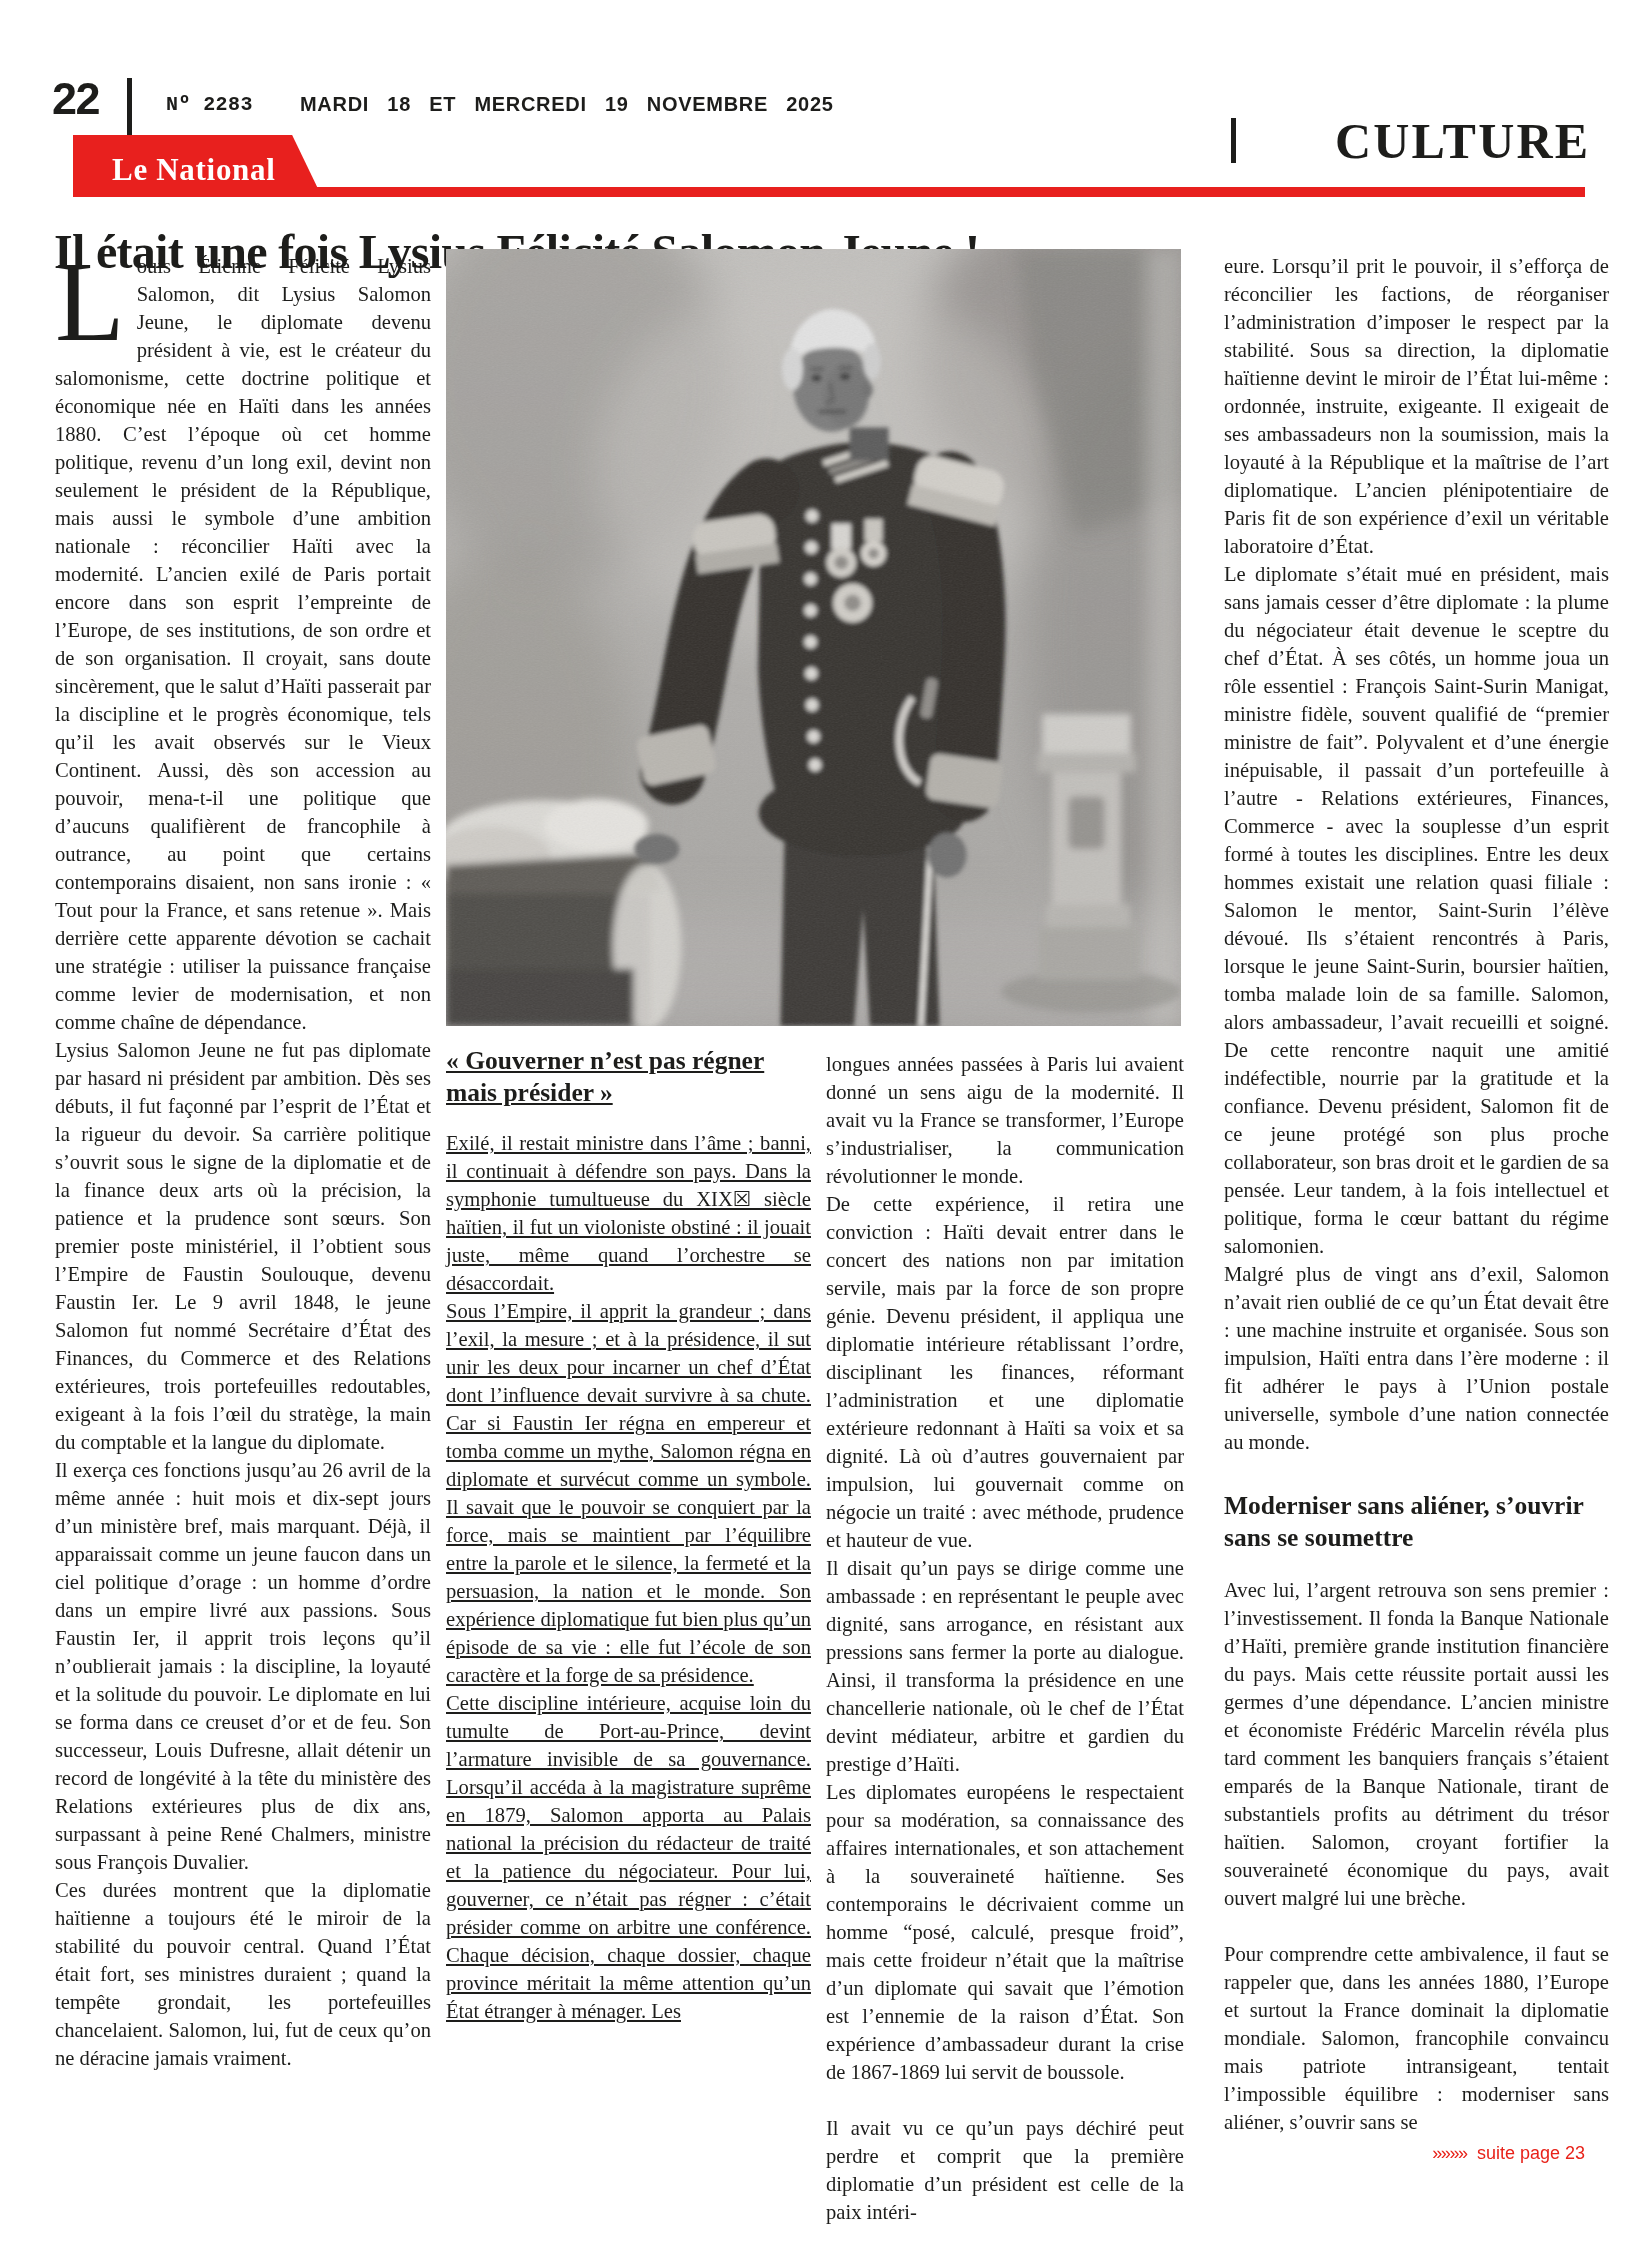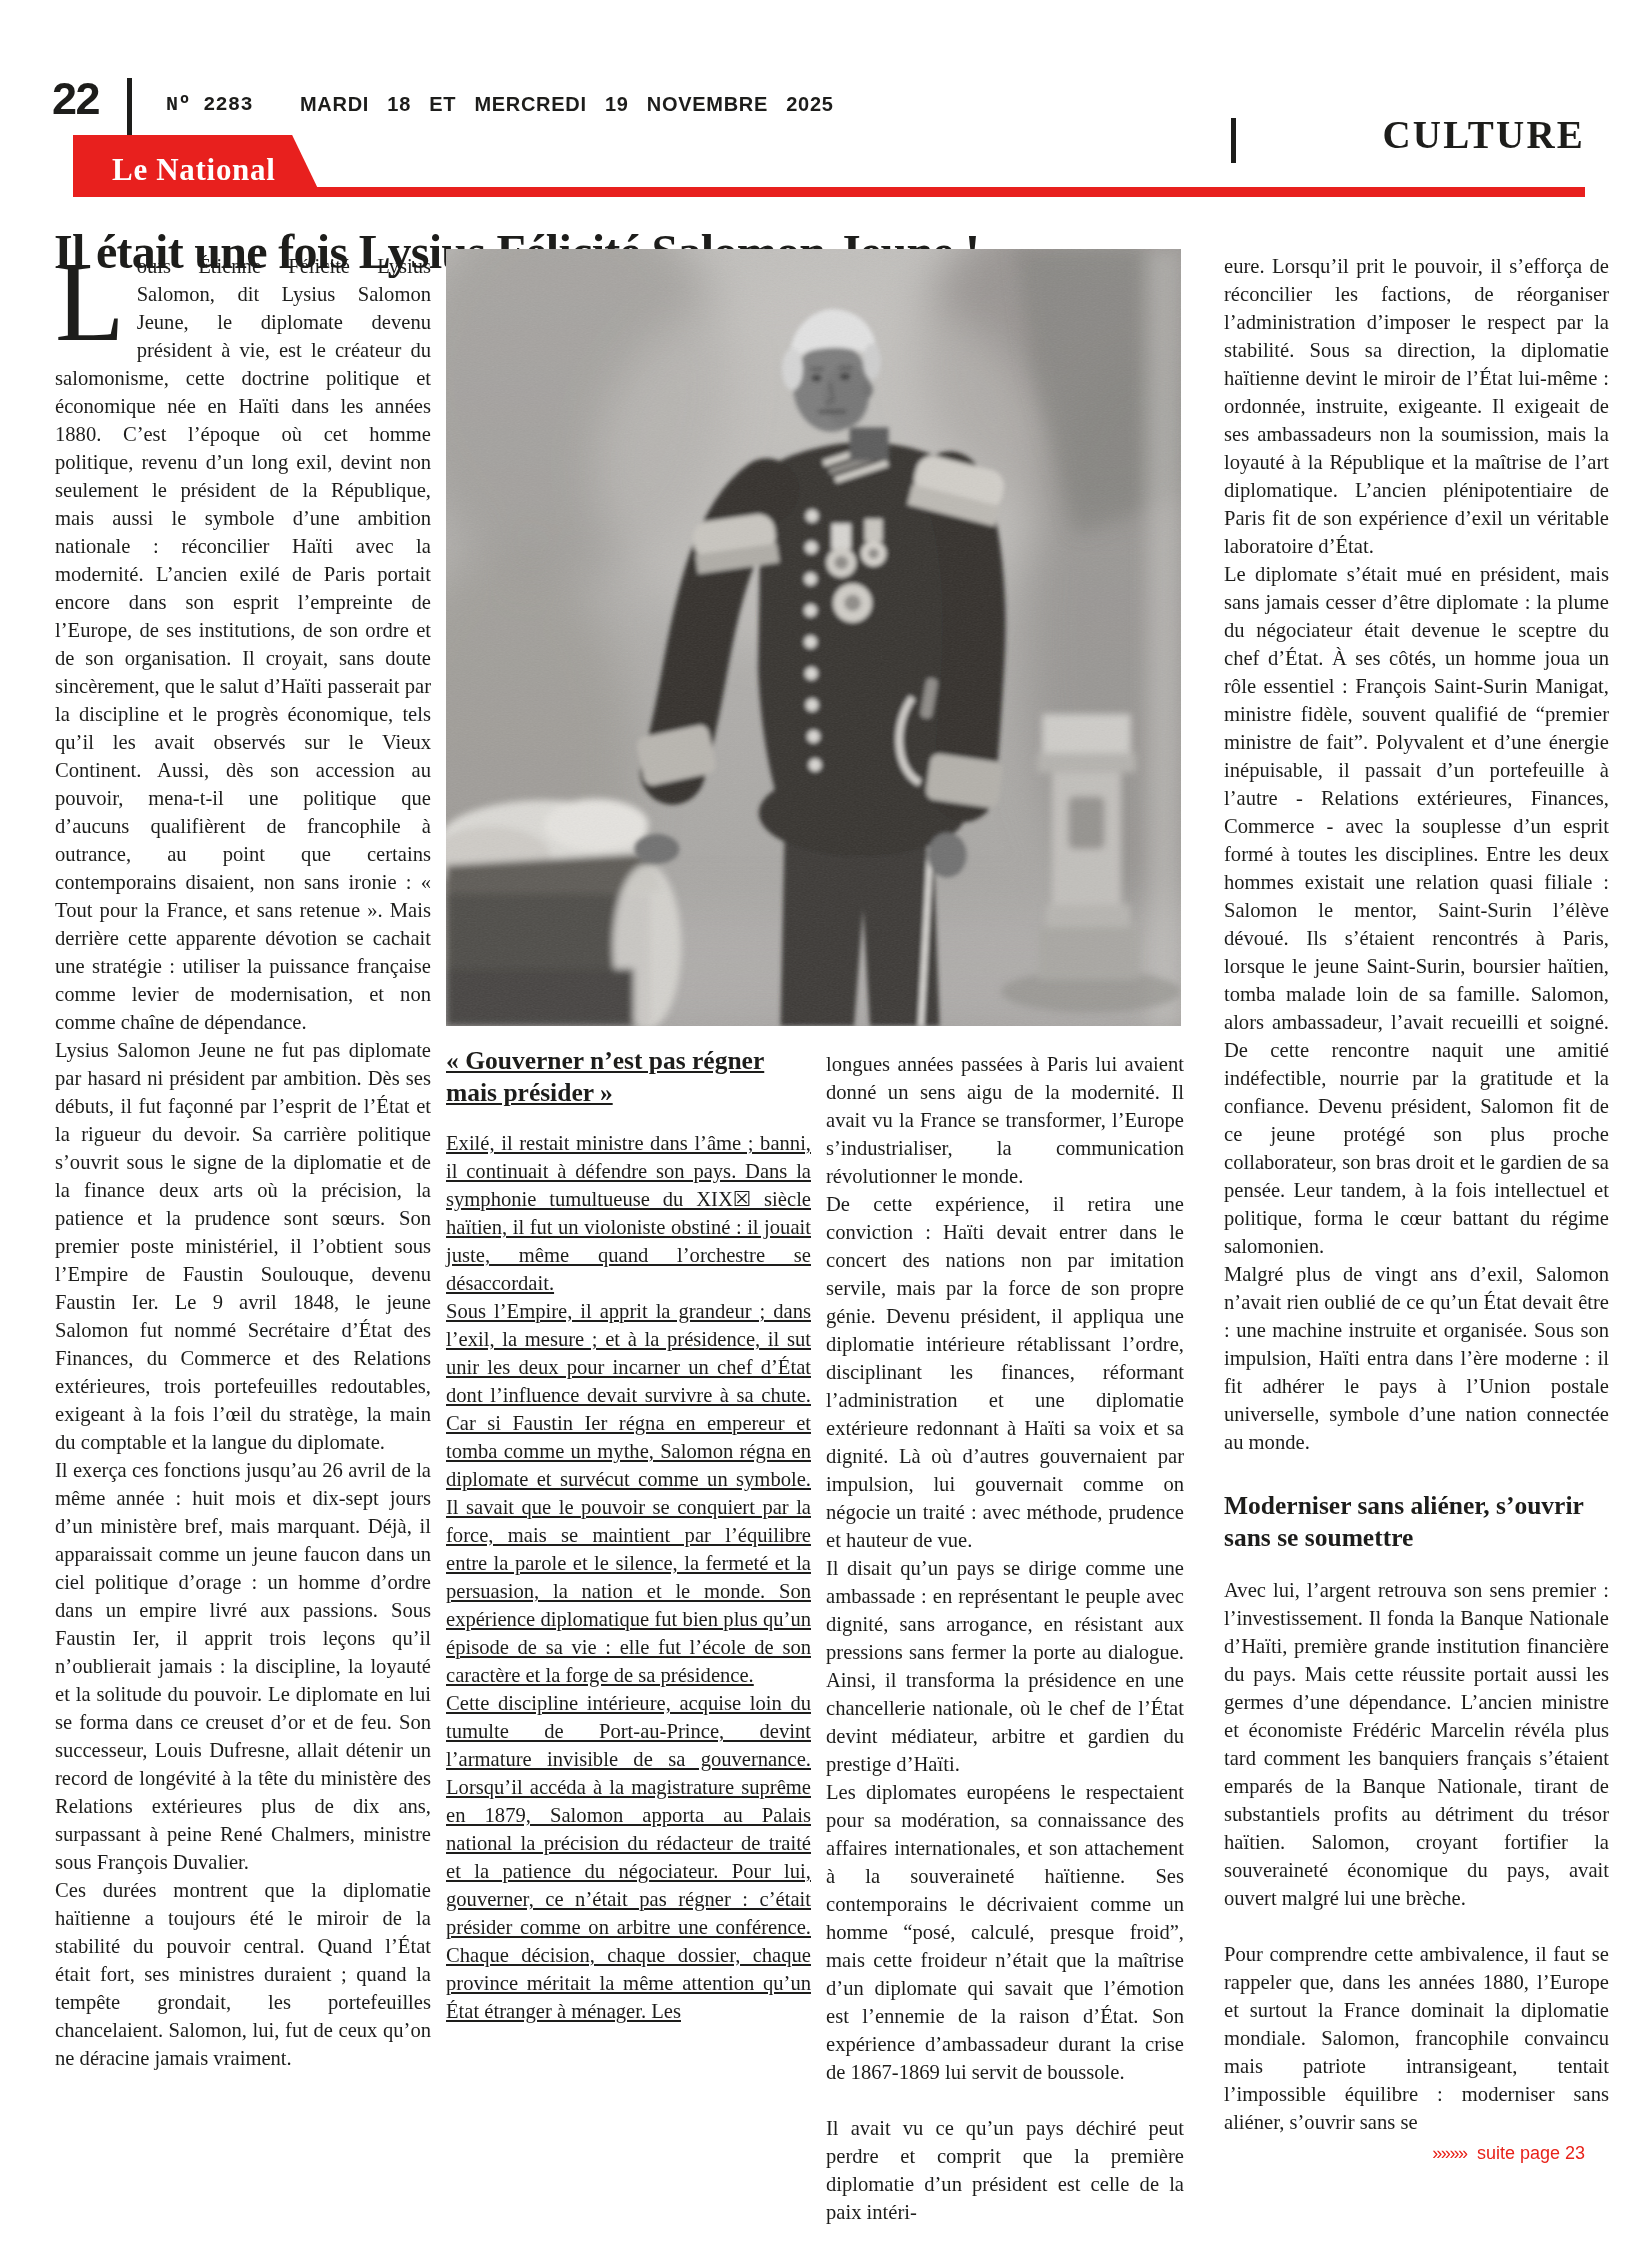--- a/index.html
+++ b/index.html
@@ -17,21 +17,21 @@
        font-weight:bold;font-size:20px;letter-spacing:0.7px;word-spacing:12px;}
 
   .masthead{left:73px;top:135px;width:249px;height:62px;background:#e8201e;
        clip-path:polygon(0 0,88% 0,100% 100%,0 100%);}
   .masthead-label{left:112px;top:152px;color:#ffffff;font-weight:bold;
        font-size:31px;letter-spacing:0.7px;}
   .red-rule{left:309px;top:187px;width:1276px;height:9.7px;background:#e8201e;}
 
   .section-bar{left:1231px;top:118px;width:5.2px;height:45px;background:#1d1d1b;}
   .section-label{left:1335px;top:112px;width:250px;text-align:right;
-       font-weight:bold;font-size:39px;letter-spacing:2.2px;}
+       font-weight:bold;font-size:50px;letter-spacing:2.2px;}
 
   .article-title{left:54px;top:195px;width:1177px;font-weight:bold;
        font-size:48px;line-height:1.04;letter-spacing:-0.7px;}
 
   
   .photo{left:446px;top:249px;width:735px;height:777px;overflow:hidden;}
 
   
   .col{font-size:20.6px;line-height:28px;text-align:justify;}
   .col p{margin:0;}

